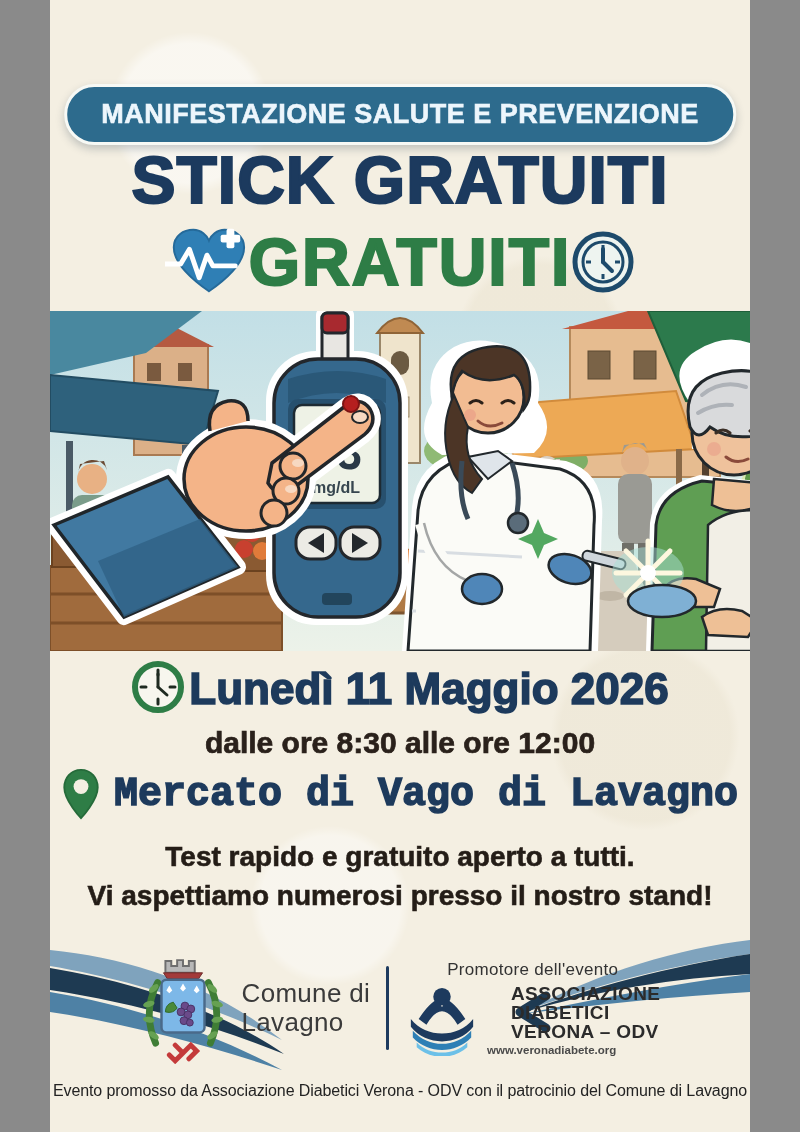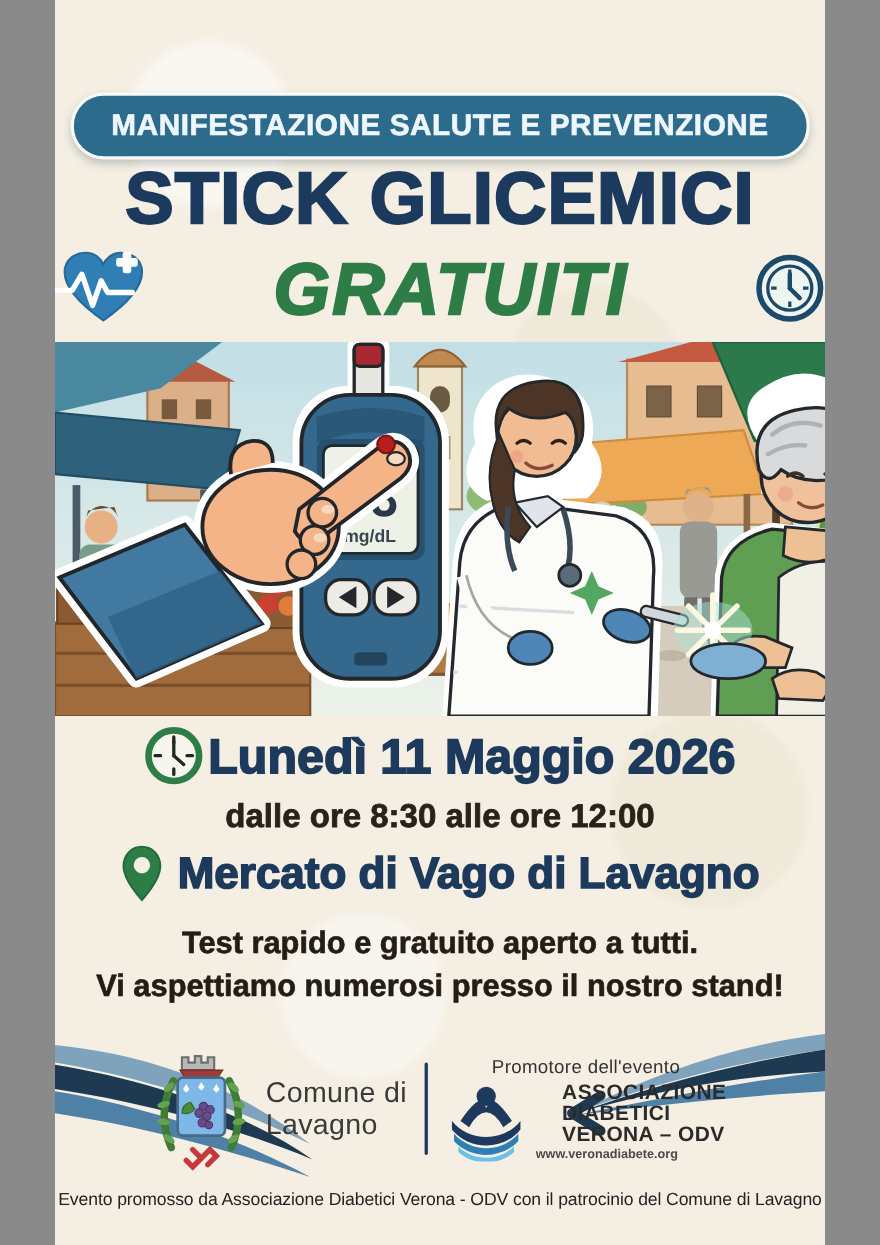--- a/index.html
+++ b/index.html
@@ -24,22 +24,22 @@
     border:3px solid #f7f9f5; box-shadow:0 4px 8px rgba(40,60,80,.25);
     -webkit-text-stroke:.6px #edf6fc;
   }
 
   .title-line1{
     position:absolute; top:142px; width:100%; text-align:center;
     font-size:66px; font-weight:bold; color:#1c3a5e; letter-spacing:1px;
     -webkit-text-stroke:2.2px #1c3a5e; white-space:nowrap;
   }
   .title-row2{
-    position:absolute; top:224px; width:100%; display:flex; justify-content:space-between;
-    align-items:center; font-style:italic;
+    position:absolute; top:224px; width:100%; display:flex; justify-content:center;
+    align-items:center; 
   }
   .title-line2{
     font-size:66px; font-weight:bold; color:#2e7d46; letter-spacing:2px;
     -webkit-text-stroke:2.2px #2e7d46; white-space:nowrap;
   }
 
   .illustration{ position:absolute; top:311px; left:0; width:800px; height:340px; }
 
   .date-row{
     position:absolute; top:660px; width:100%; display:flex; justify-content:center;
@@ -53,20 +53,21 @@
     position:absolute; top:726px; width:100%; text-align:center;
     font-size:30px; font-weight:bold; color:#2a211b; -webkit-text-stroke:.7px #2a211b;
   }
   .loc-row{
     position:absolute; top:768px; width:100%; display:flex; justify-content:center;
     align-items:center; gap:14px;
   }
   .loc-text{
     font-size:40px; font-weight:bold; color:#1d3a5c; -webkit-text-stroke:1.5px #1d3a5c;
     white-space:nowrap;
+    font-family:Liberation Mono, monospace;
   }
 
   .message{
     position:absolute; top:840px; width:100%; text-align:center;
     font-size:28px; font-weight:bold; color:#241d17; line-height:1.2;
     -webkit-text-stroke:.6px #241d17;
   }
   .message div{ margin-bottom:5px; }
 
   .sponsors{ position:absolute; top:938px; left:0; width:100%; height:145px; }
@@ -94,21 +95,21 @@
     font-size:16px; color:#232323; letter-spacing:-.1px; white-space:nowrap;
   }
 </style>
 </head>
 <body>
 
 <div class="poster">
 
   <div class="banner">MANIFESTAZIONE SALUTE E PREVENZIONE</div>
 
-  <div class="title-line1">STICK GLICEMICI</div>
+  <div class="title-line1">STICK GRATUITI</div>
 
   <div class="title-row2">
     <svg width="84" height="72" viewBox="0 0 86 72">
       <path d="M45,66 C22,50 9,35 9,21 C9,9 19,3 29,3 C37,3 43,9 45,14 C47,9 53,3 61,3 C71,3 81,9 81,21 C81,35 68,50 45,66 Z" fill="#2f7fb5" stroke="#256a9a" stroke-width="2"></path>
       <rect x="57" y="8" width="20" height="8" rx="2" fill="#ffffff"></rect>
       <rect x="63" y="2" width="8" height="20" rx="2" fill="#ffffff"></rect>
       <polyline points="0,38 16,38 25,23 35,52 43,29 49,40 72,40" fill="none" stroke="#ffffff" stroke-width="5" stroke-linecap="round" stroke-linejoin="round"></polyline>
     </svg>
     <div class="title-line2">GRATUITI</div>
     <svg width="64" height="64" viewBox="0 0 64 64">

